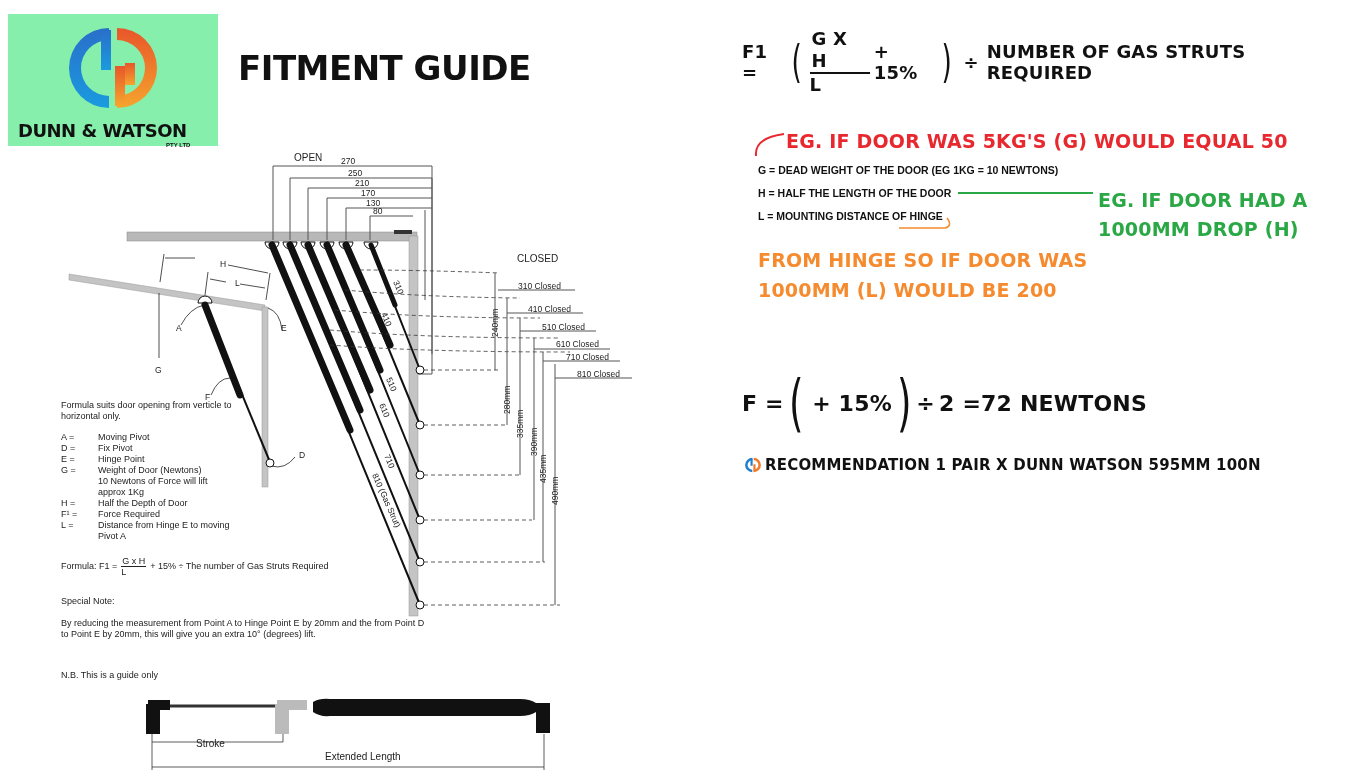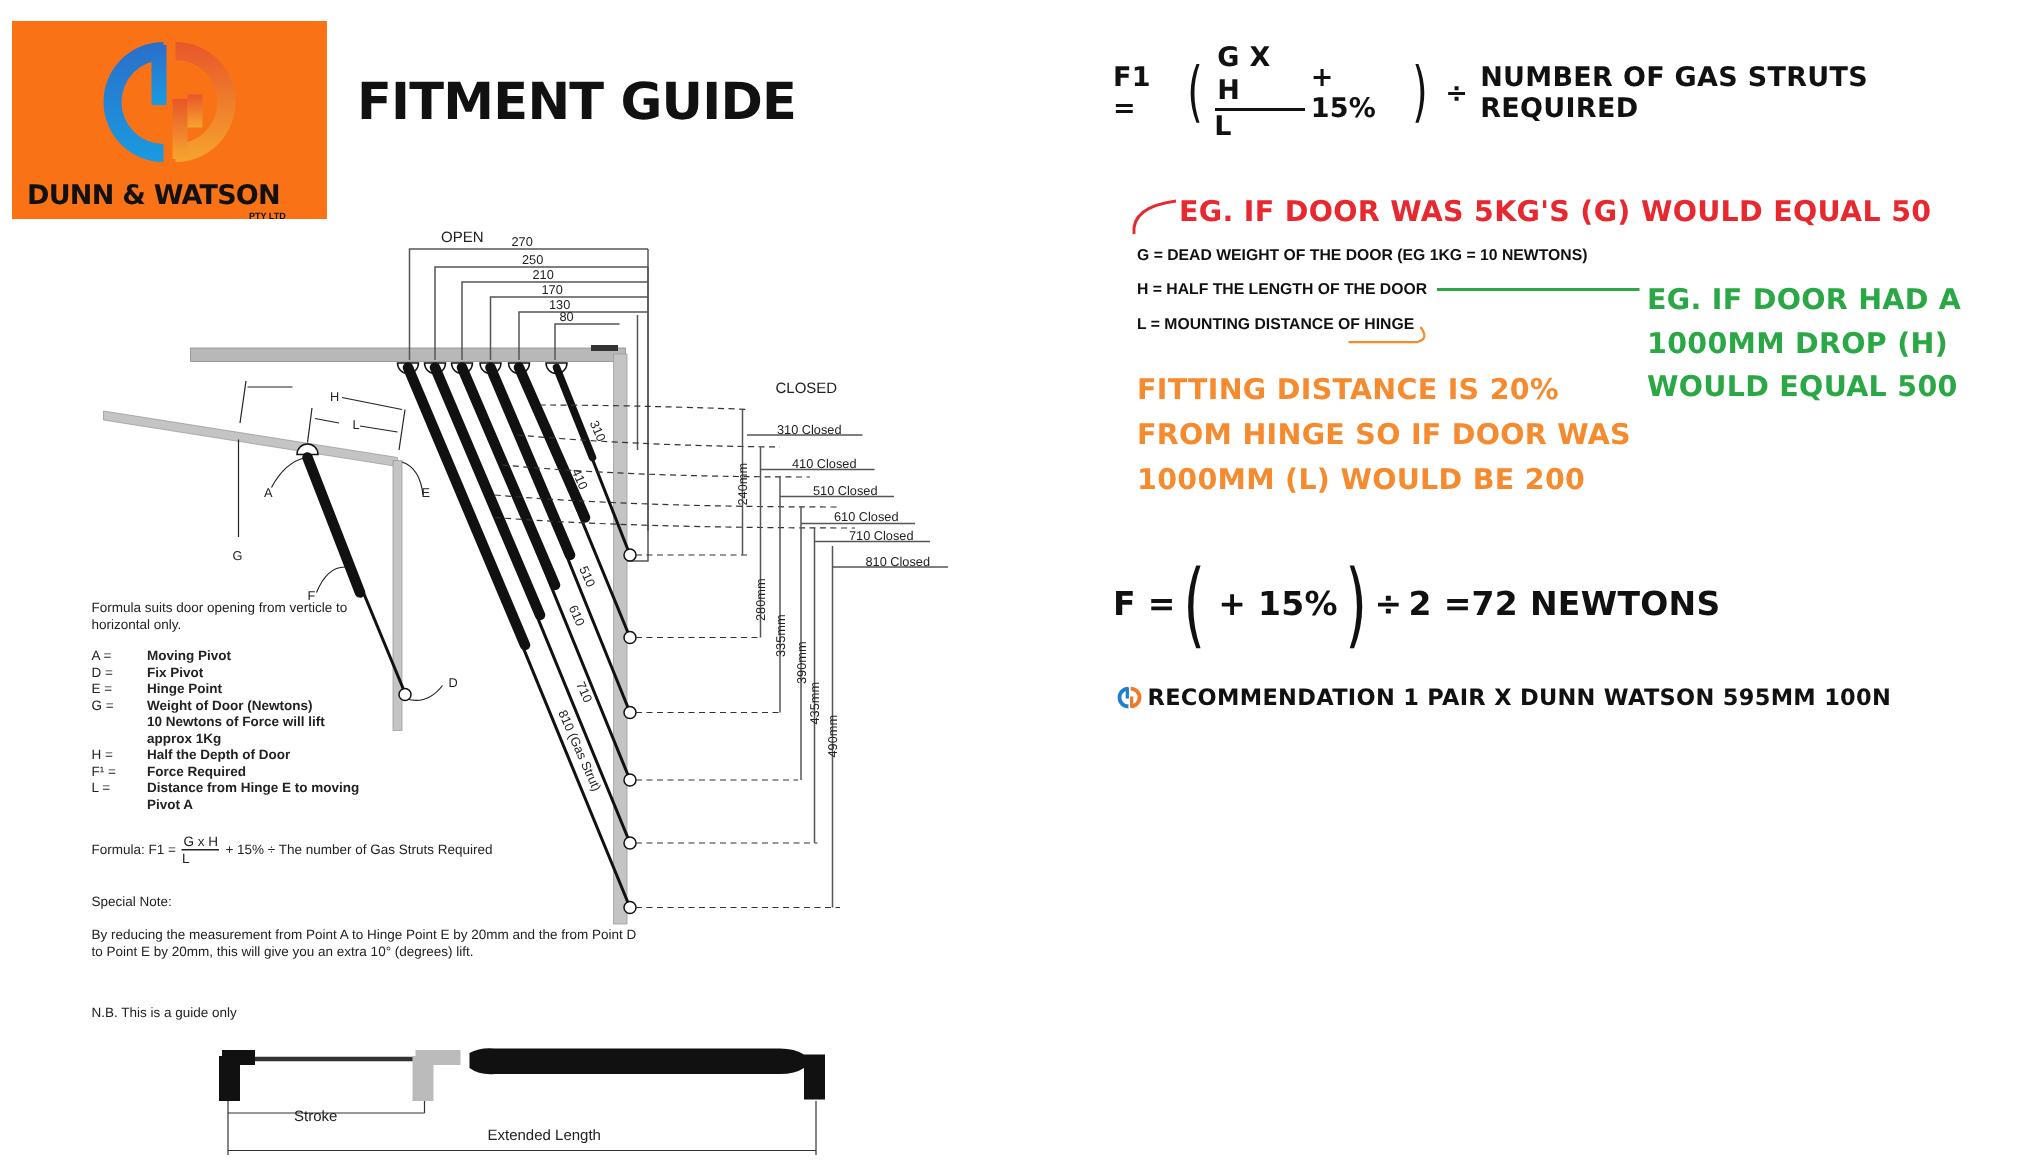--- a/index.html
+++ b/index.html
@@ -2,21 +2,21 @@
 <html><head>
 <meta charset="utf-8">
 <style>
   * { box-sizing: border-box; margin: 0; padding: 0; }
   html, body { width: 1351px; height: 783px; background: #ffffff; overflow: hidden; }
   body { position: relative; font-family: "Liberation Sans", sans-serif; color: #111; }
 
   .abs { position: absolute; }
 
   
-  #logo { left: 8px; top: 14px; width: 210px; height: 132px; background: #f97316; }
+  #logo { left: 8px; top: 14px; width: 210px; height: 132px; background: #86efac; }
   #logo svg { position: absolute; left: 55px; top: 4px; }
   #logo-text { position: absolute; left: 10px; top: 106px; font-family: "DejaVu Sans", sans-serif; font-size: 18px; font-weight: bold; letter-spacing: -0.5px; color: #111; }
   #logo-sub { position: absolute; left: 158px; top: 128px; font-size: 6px; font-weight: bold; color: #111; }
 
   #title { left: 238px; top: 48px; font-family: "DejaVu Sans", sans-serif; font-weight: bold; font-size: 34px; letter-spacing: -0.5px; color: #111; }
 
   
   .hand { font-family: "DejaVu Sans", sans-serif; font-weight: bold; letter-spacing: 0.2px; }
 
   #formula1 { left: 742px; top: 28px; font-size: 18px; display: flex; align-items: center; }
@@ -43,21 +43,21 @@
   #formula2 .frac .num, #formula2 .frac .den { line-height: 30px; padding: 0 4px; }
 
   #recommend { left: 744px; top: 456px; font-size: 15px; display: flex; align-items: flex-start; gap: 3px; }
 
   
   .legend { font-family: "Liberation Sans", sans-serif; font-size: 9px; color: #222; line-height: 11px; }
   #formula-suits { left: 61px; top: 400px; width: 180px; }
   #legend-list { left: 61px; top: 432px; }
   #legend-list .row { display: flex; }
   #legend-list .k { width: 37px; }
-  #legend-list .v { width: 150px; font-weight: bold; }
+  #legend-list .v { width: 150px; }
   #formula-line { left: 61px; top: 556px; display: flex; align-items: center; }
   #formula-line .frac .num { border-bottom: 1px solid #222; line-height: 10px; padding: 0 1px; }
   #formula-line .frac .den { line-height: 10px; }
   #special-title { left: 61px; top: 596px; }
   #special-body { left: 61px; top: 618px; width: 370px; }
   #nb { left: 61px; top: 670px; }
 
   #diagram { left: 0; top: 0; }
   .dlabel { font-family: "Liberation Sans", sans-serif; font-size: 8.5px; fill: #222; }
 </style>
@@ -327,25 +327,23 @@
 <div id="def-h" class="abs def">H = HALF THE LENGTH OF THE DOOR</div>
 <div id="green-line" class="abs"></div>
 <div id="def-l" class="abs def">L = MOUNTING DISTANCE OF HINGE</div>
 <svg id="orange-hook" class="abs" width="60" height="20">
   <path d="M2 14 H48 Q56 12 50 4" fill="none" stroke="#f58b2e" stroke-width="1.5"></path>
 </svg>
 
 <div id="eg-h" class="abs hand">
   <div>EG. IF DOOR HAD A</div>
   <div>1000MM DROP (H)</div>
-  <div>WOULD EQUAL 500</div>
 </div>
 
 <div id="fit-dist" class="abs hand">
-  <div>FITTING DISTANCE IS 20%</div>
   <div>FROM HINGE SO IF DOOR WAS</div>
   <div>1000MM (L) WOULD BE 200</div>
 </div>
 
 <div id="formula2" class="abs hand">
   <span>F =</span>
   <span class="paren">(</span>
   <span style="margin-left:4px">+ 15%</span>
   <span class="paren">)</span>
   <span>÷</span>

